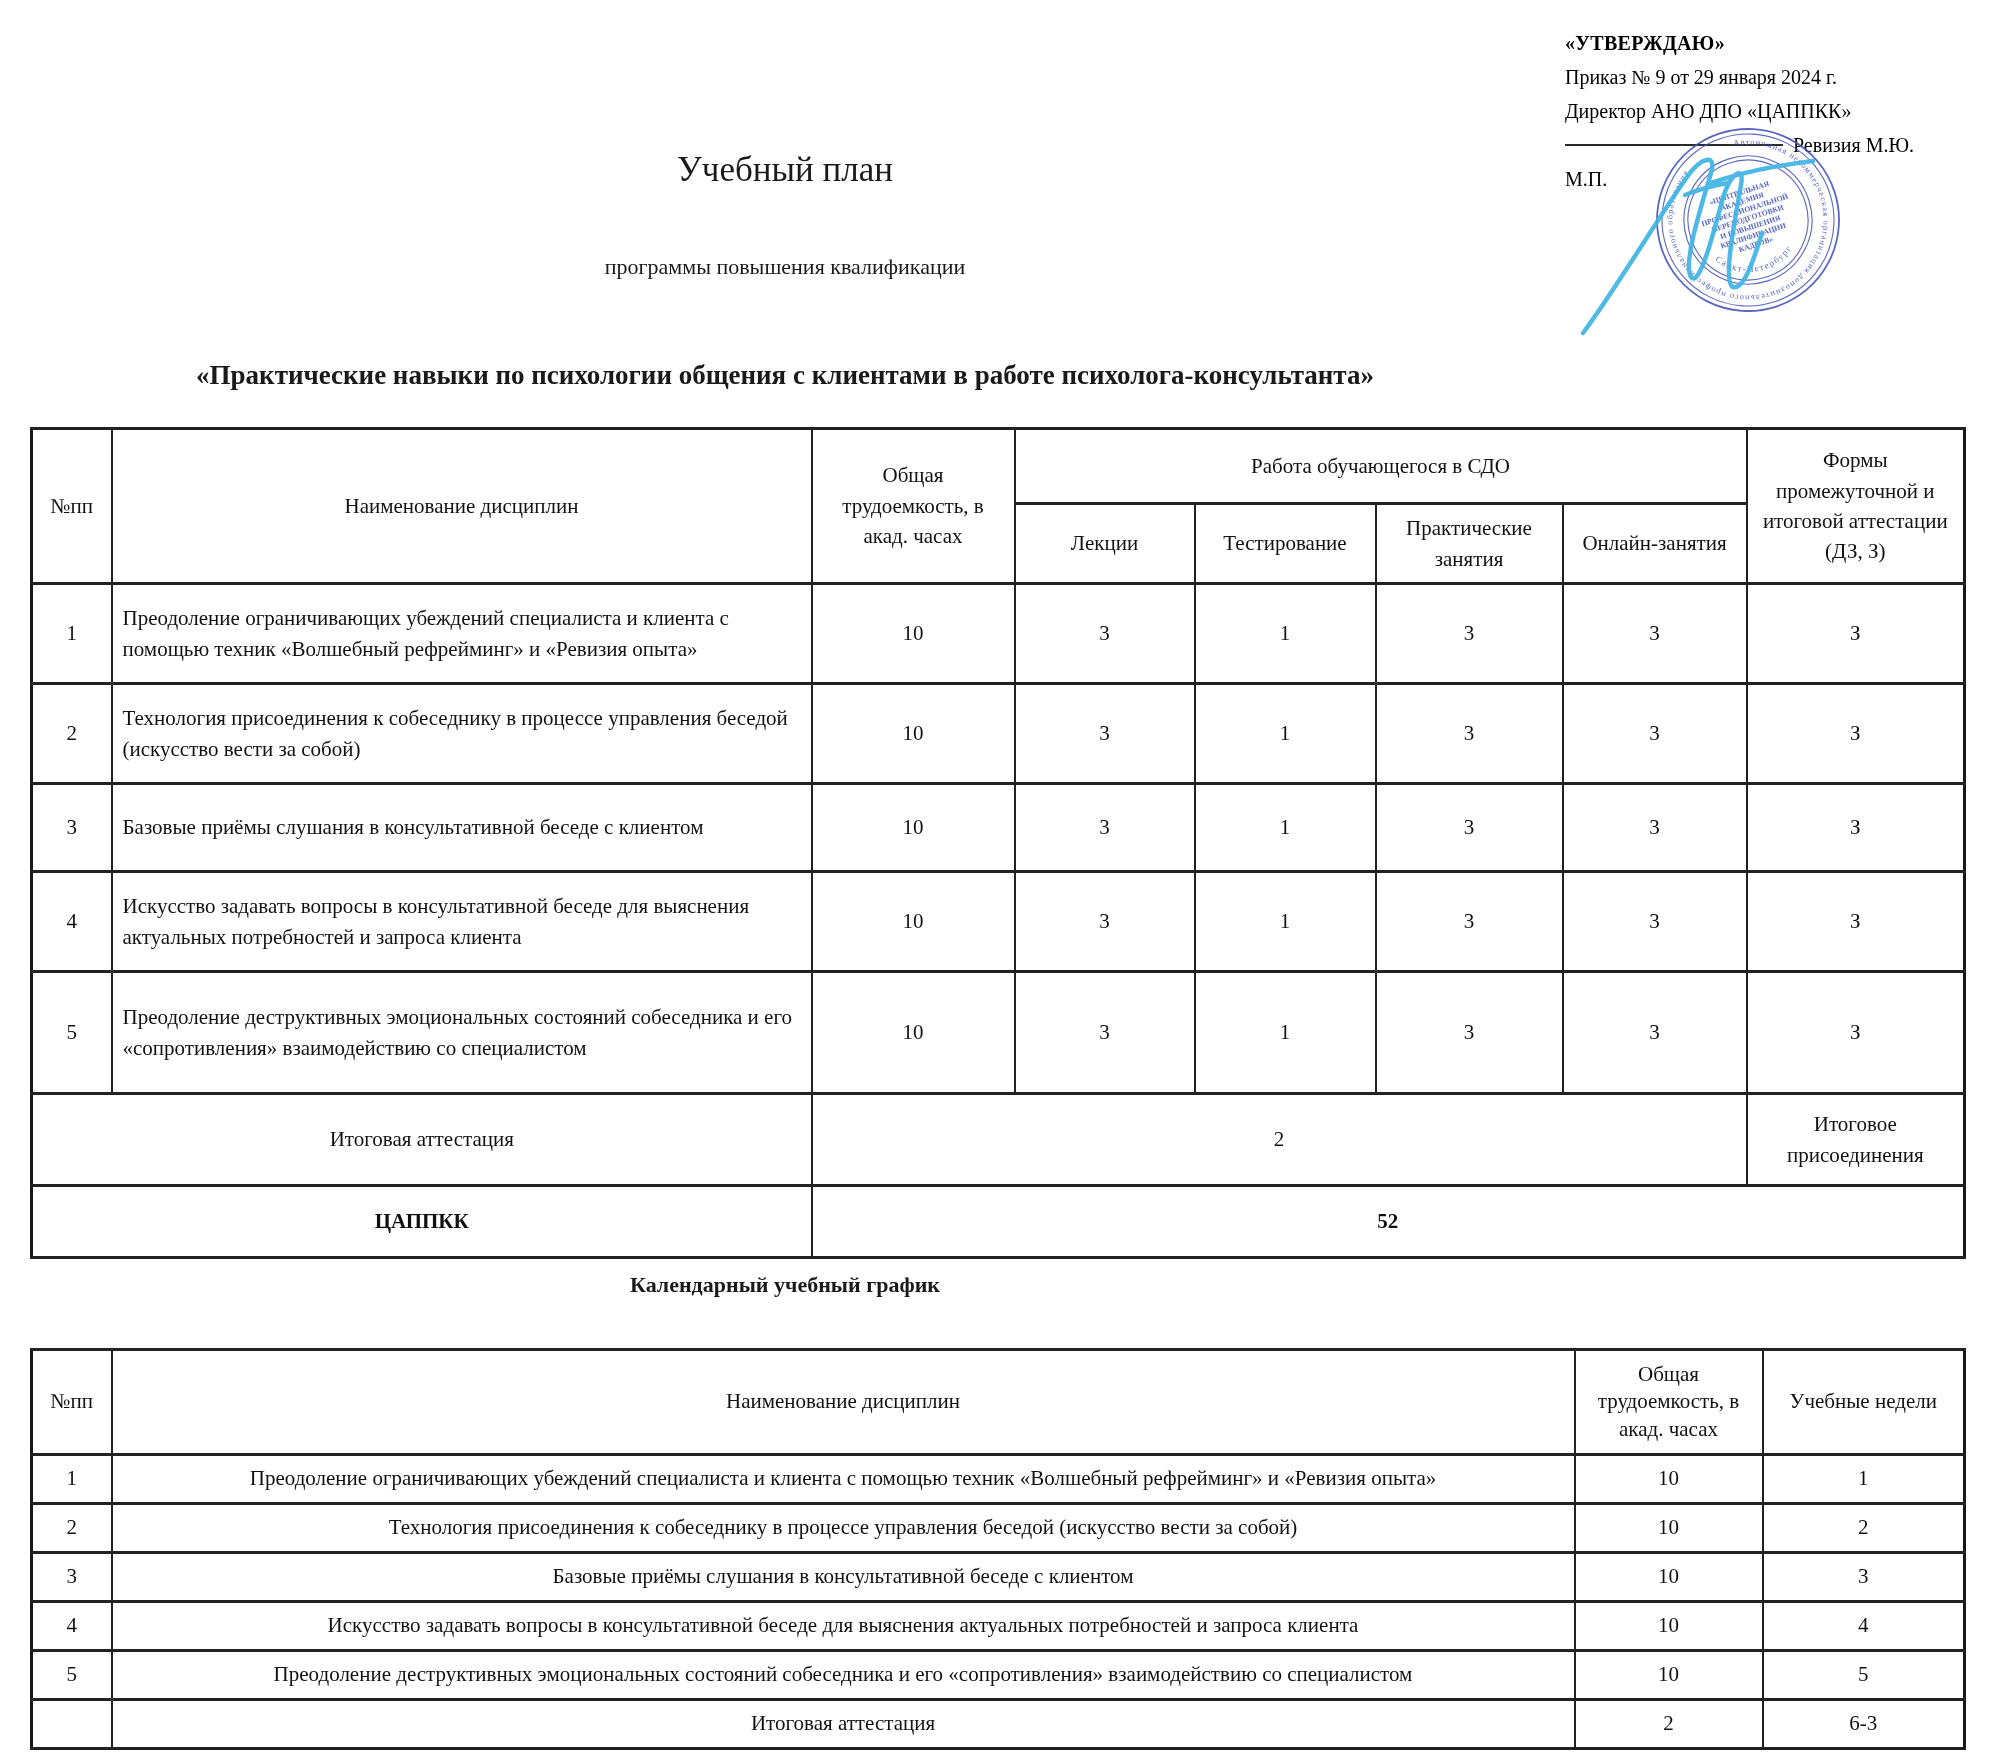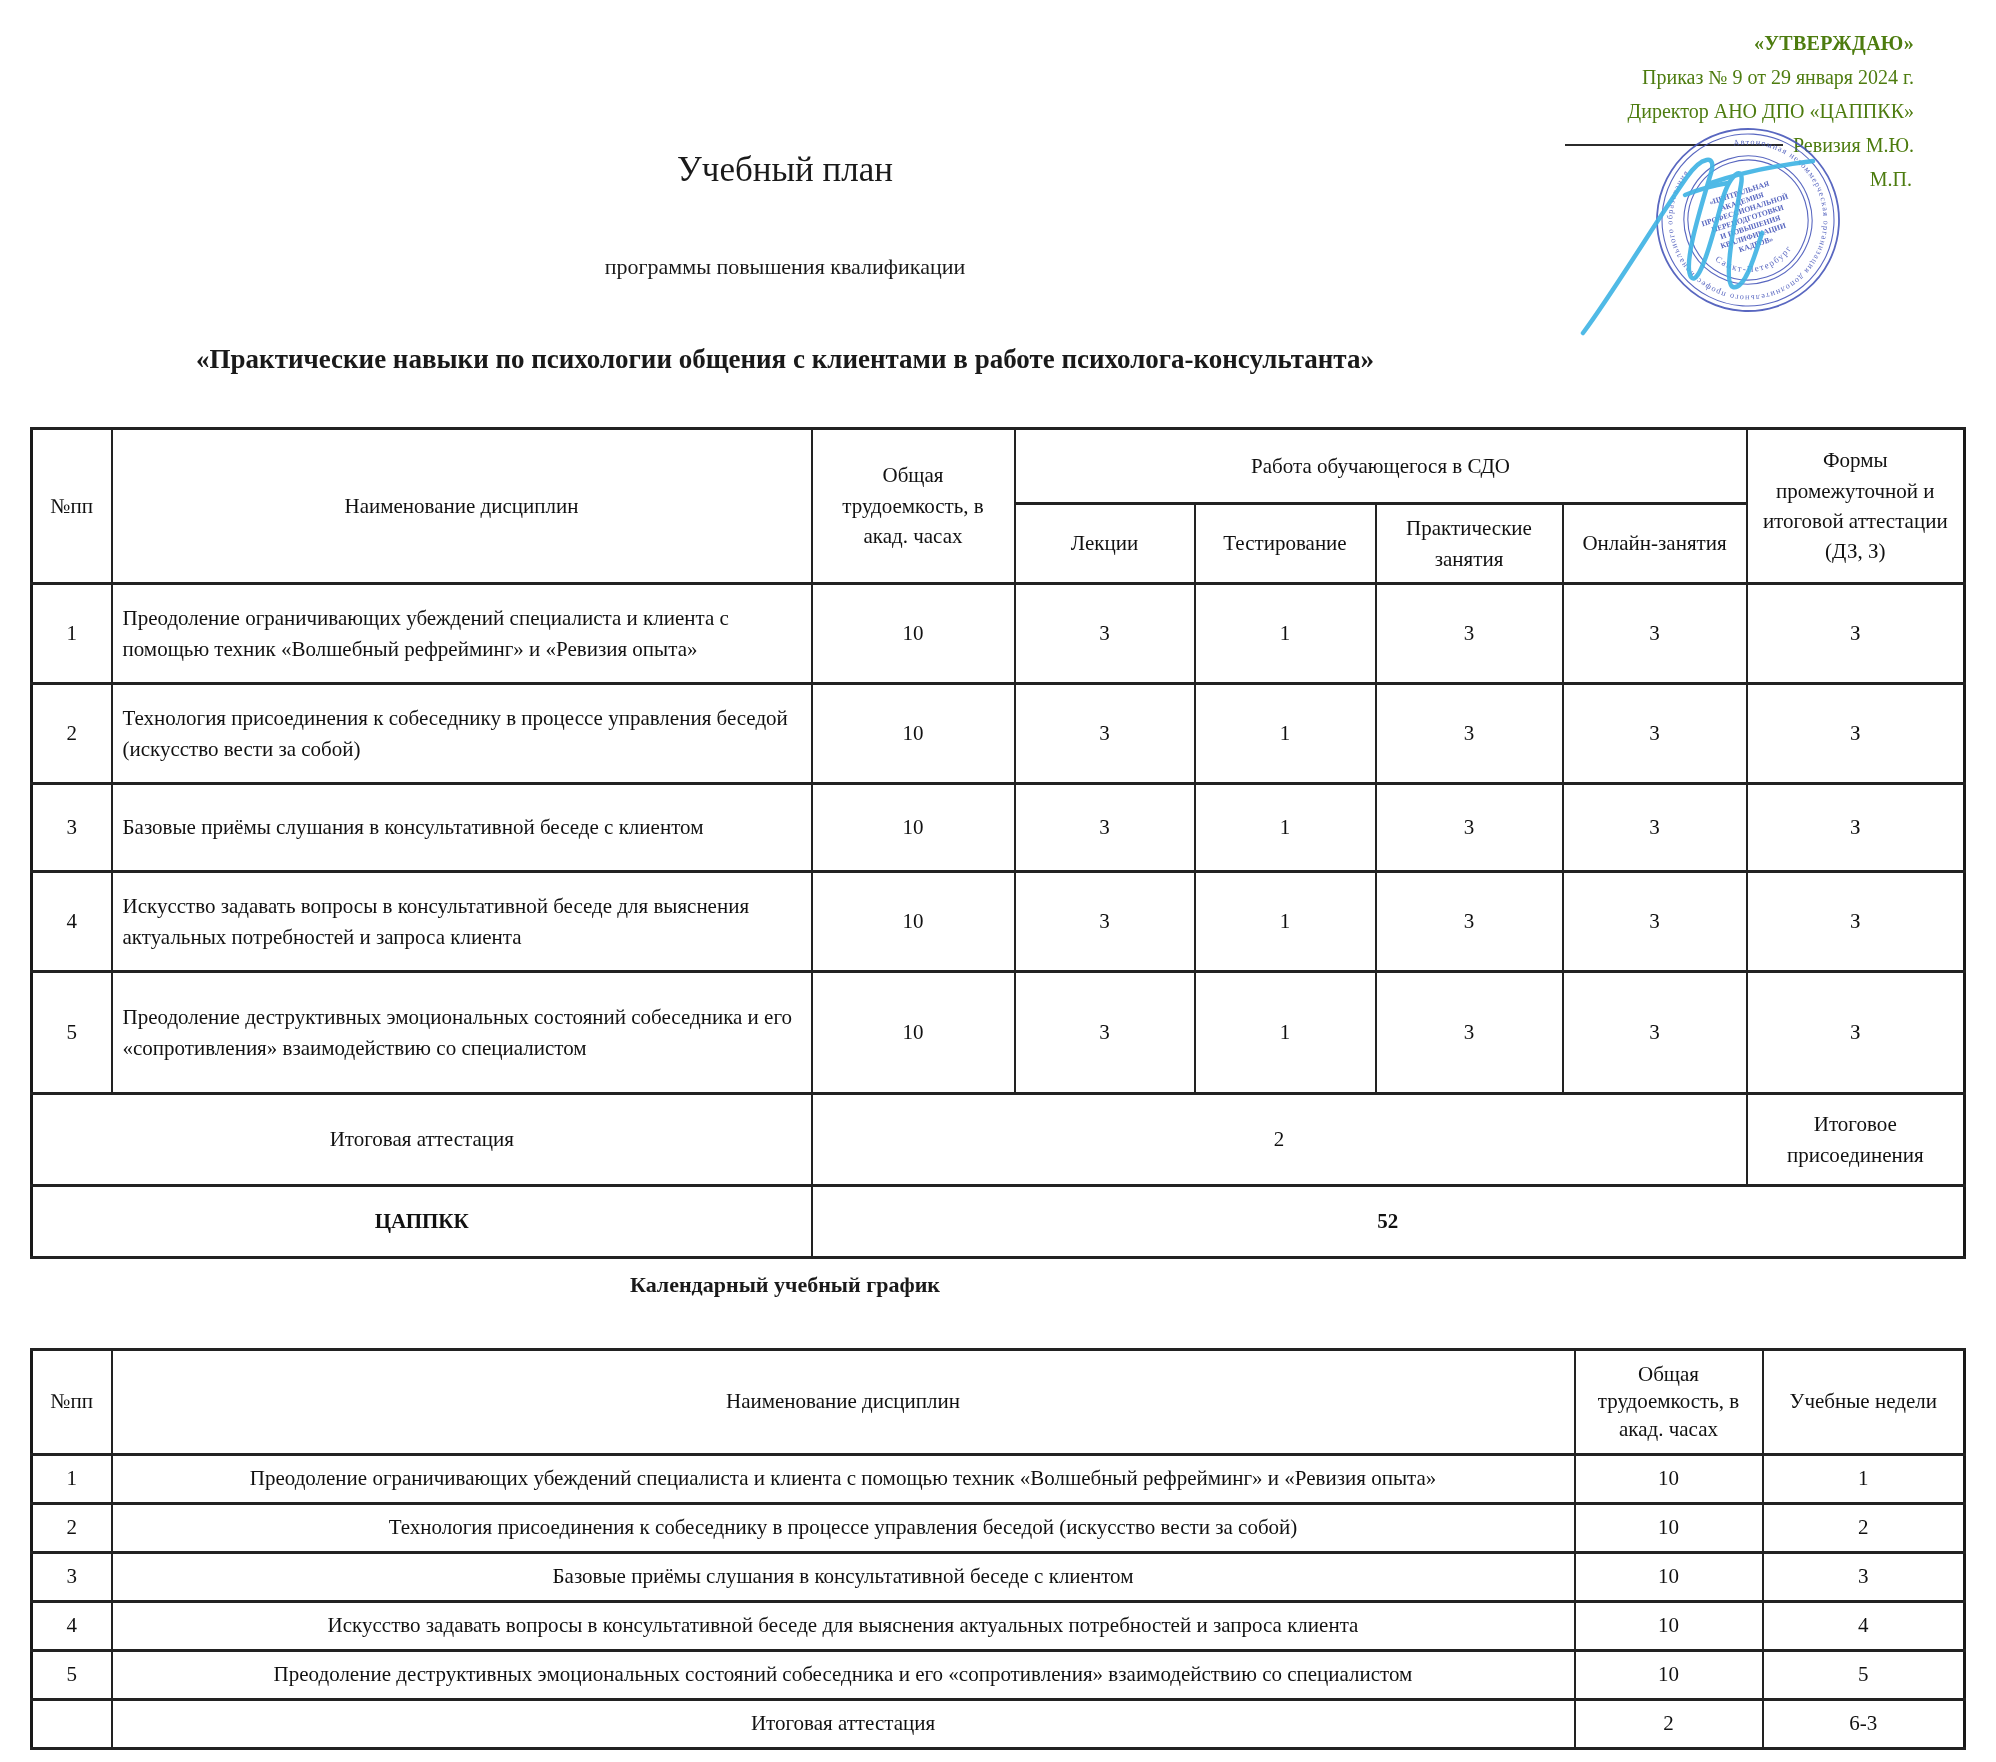--- a/index.html
+++ b/index.html
@@ -8,41 +8,41 @@
     width: 1996px; height: 1762px;
     position: relative;
     font-family: "Liberation Serif", "DejaVu Serif", serif;
     color: #1a1a1a;
     overflow: hidden;
   }
 
   
   .approval {
     position: absolute; top: 26px; right: 82px;
-    text-align: right; font-size: 20px; line-height: 34px;
-    color: #4d7c0f;
+    text-align: left; font-size: 20px; line-height: 34px;
+    color: #000000;
   }
   .approval .bold { font-weight: bold; letter-spacing: .3px; }
   .sig-row { white-space: nowrap; }
   .sig-line {
     display: inline-block; width: 218px; height: 1px;
     border-bottom: 2px solid #2b2b2b; vertical-align: 6px;
     margin-right: 10px;
   }
   .mp-row { padding-right: 2px; }
 
   
   .stamp-wrap { position: absolute; left: 1648px; top: 120px; width: 200px; height: 200px; opacity: .88; }
   .signature-wrap { position: absolute; left: 1565px; top: 105px; width: 280px; height: 250px; }
 
   
   .center-col { position: absolute; left: 0; width: 1570px; text-align: center; }
   .doc-title    { top: 150px; font-size: 35px; font-weight: normal; }
   .doc-subtitle { top: 254px; font-size: 22px; }
-  .program-name { top: 344px; font-size: 27px; font-weight: bold; font-family: Liberation Serif, serif; }
+  .program-name { top: 360px; font-size: 27px; font-weight: bold; font-family: Liberation Serif, serif; }
   .schedule-title { top: 1272px; font-size: 22px; font-weight: bold; }
 
   
   table {
     position: absolute; left: 30px; width: 1933px;
     border-collapse: collapse; table-layout: fixed;
     font-size: 21px; color: #111;
   }
   .t1 { top: 427px; }
   .t2 { top: 1348px; }

